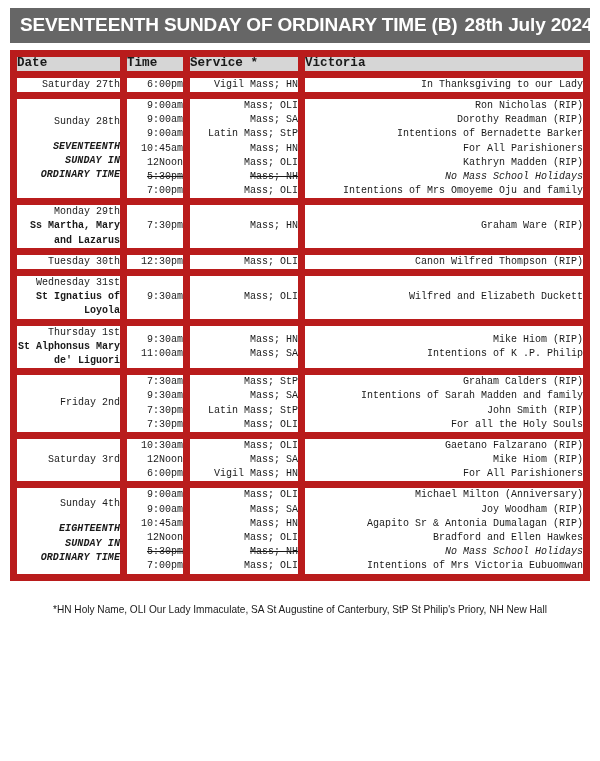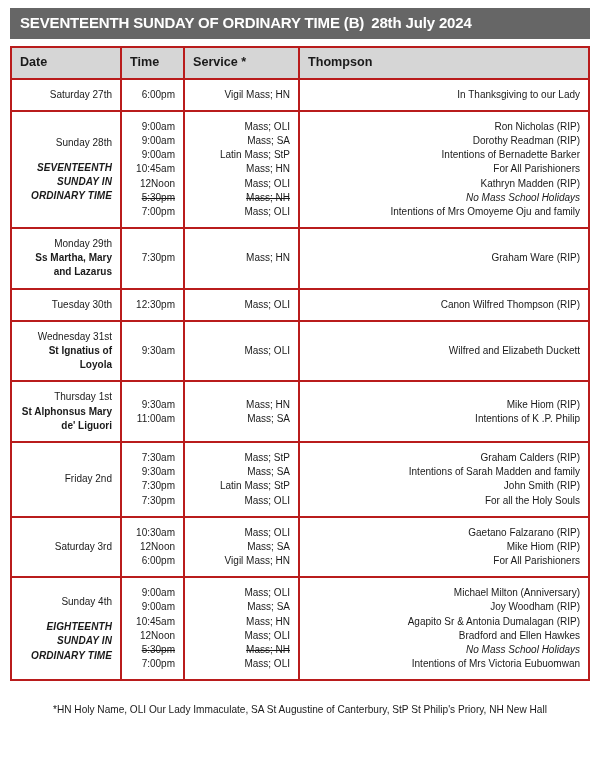--- a/index.html
+++ b/index.html
@@ -19,21 +19,21 @@
     height: 761px;
     box-sizing: border-box;
     padding: 8px 10px 0 10px;
     position: relative;
   }
   
   .banner {
     background: #666666;
     color: #ffffff;
     font-weight: bold;
-    font-size: 15px;
+    font-size: 19px;
     letter-spacing: -0.15px;
     padding: 7px 0 8px 10px;
     line-height: 1.05;
     white-space: nowrap;
   }
   .banner .date-part {
     margin-left: 7px;
   }
   
   table.sched {
@@ -41,23 +41,24 @@
     border-collapse: collapse;
     table-layout: fixed;
     margin-top: 7px;
   }
   table.sched col.c-date  { width: 110px; }
   table.sched col.c-time  { width: 63px; }
   table.sched col.c-serv  { width: 115px; }
   table.sched col.c-int   { width: auto; }
 
   table.sched th, table.sched td {
-    border: 2px solid #b91c1c;
+    border: 7px solid #b91c1c;
     vertical-align: middle;
-    padding: 8px;
+    padding: 0;
+    font-family: Liberation Mono, monospace;
   }
   thead th {
     background: #d6d6d6;
     font-size: 12.6px;
     font-weight: bold;
     text-align: left;
     padding: 8px 0 8px 8px;
     line-height: 1.1;
   }
   tbody td {
@@ -111,21 +112,21 @@
       <col class="c-date">
         <col class="c-time">
         <col class="c-serv">
         <col class="c-int">
     </colgroup>
     <thead>
       <tr>
         <th>Date</th>
         <th>Time</th>
         <th>Service *</th>
-        <th>Thompson</th>
+        <th>Victoria</th>
       </tr>
     </thead>
     <tbody id="sched-body">
         <tr>
           <td class="date-cell">
             <span class="date-main">Saturday 27th</span>
           </td>
           <td class="time-cell">
             <span class="line">6:00pm</span>
           </td>

